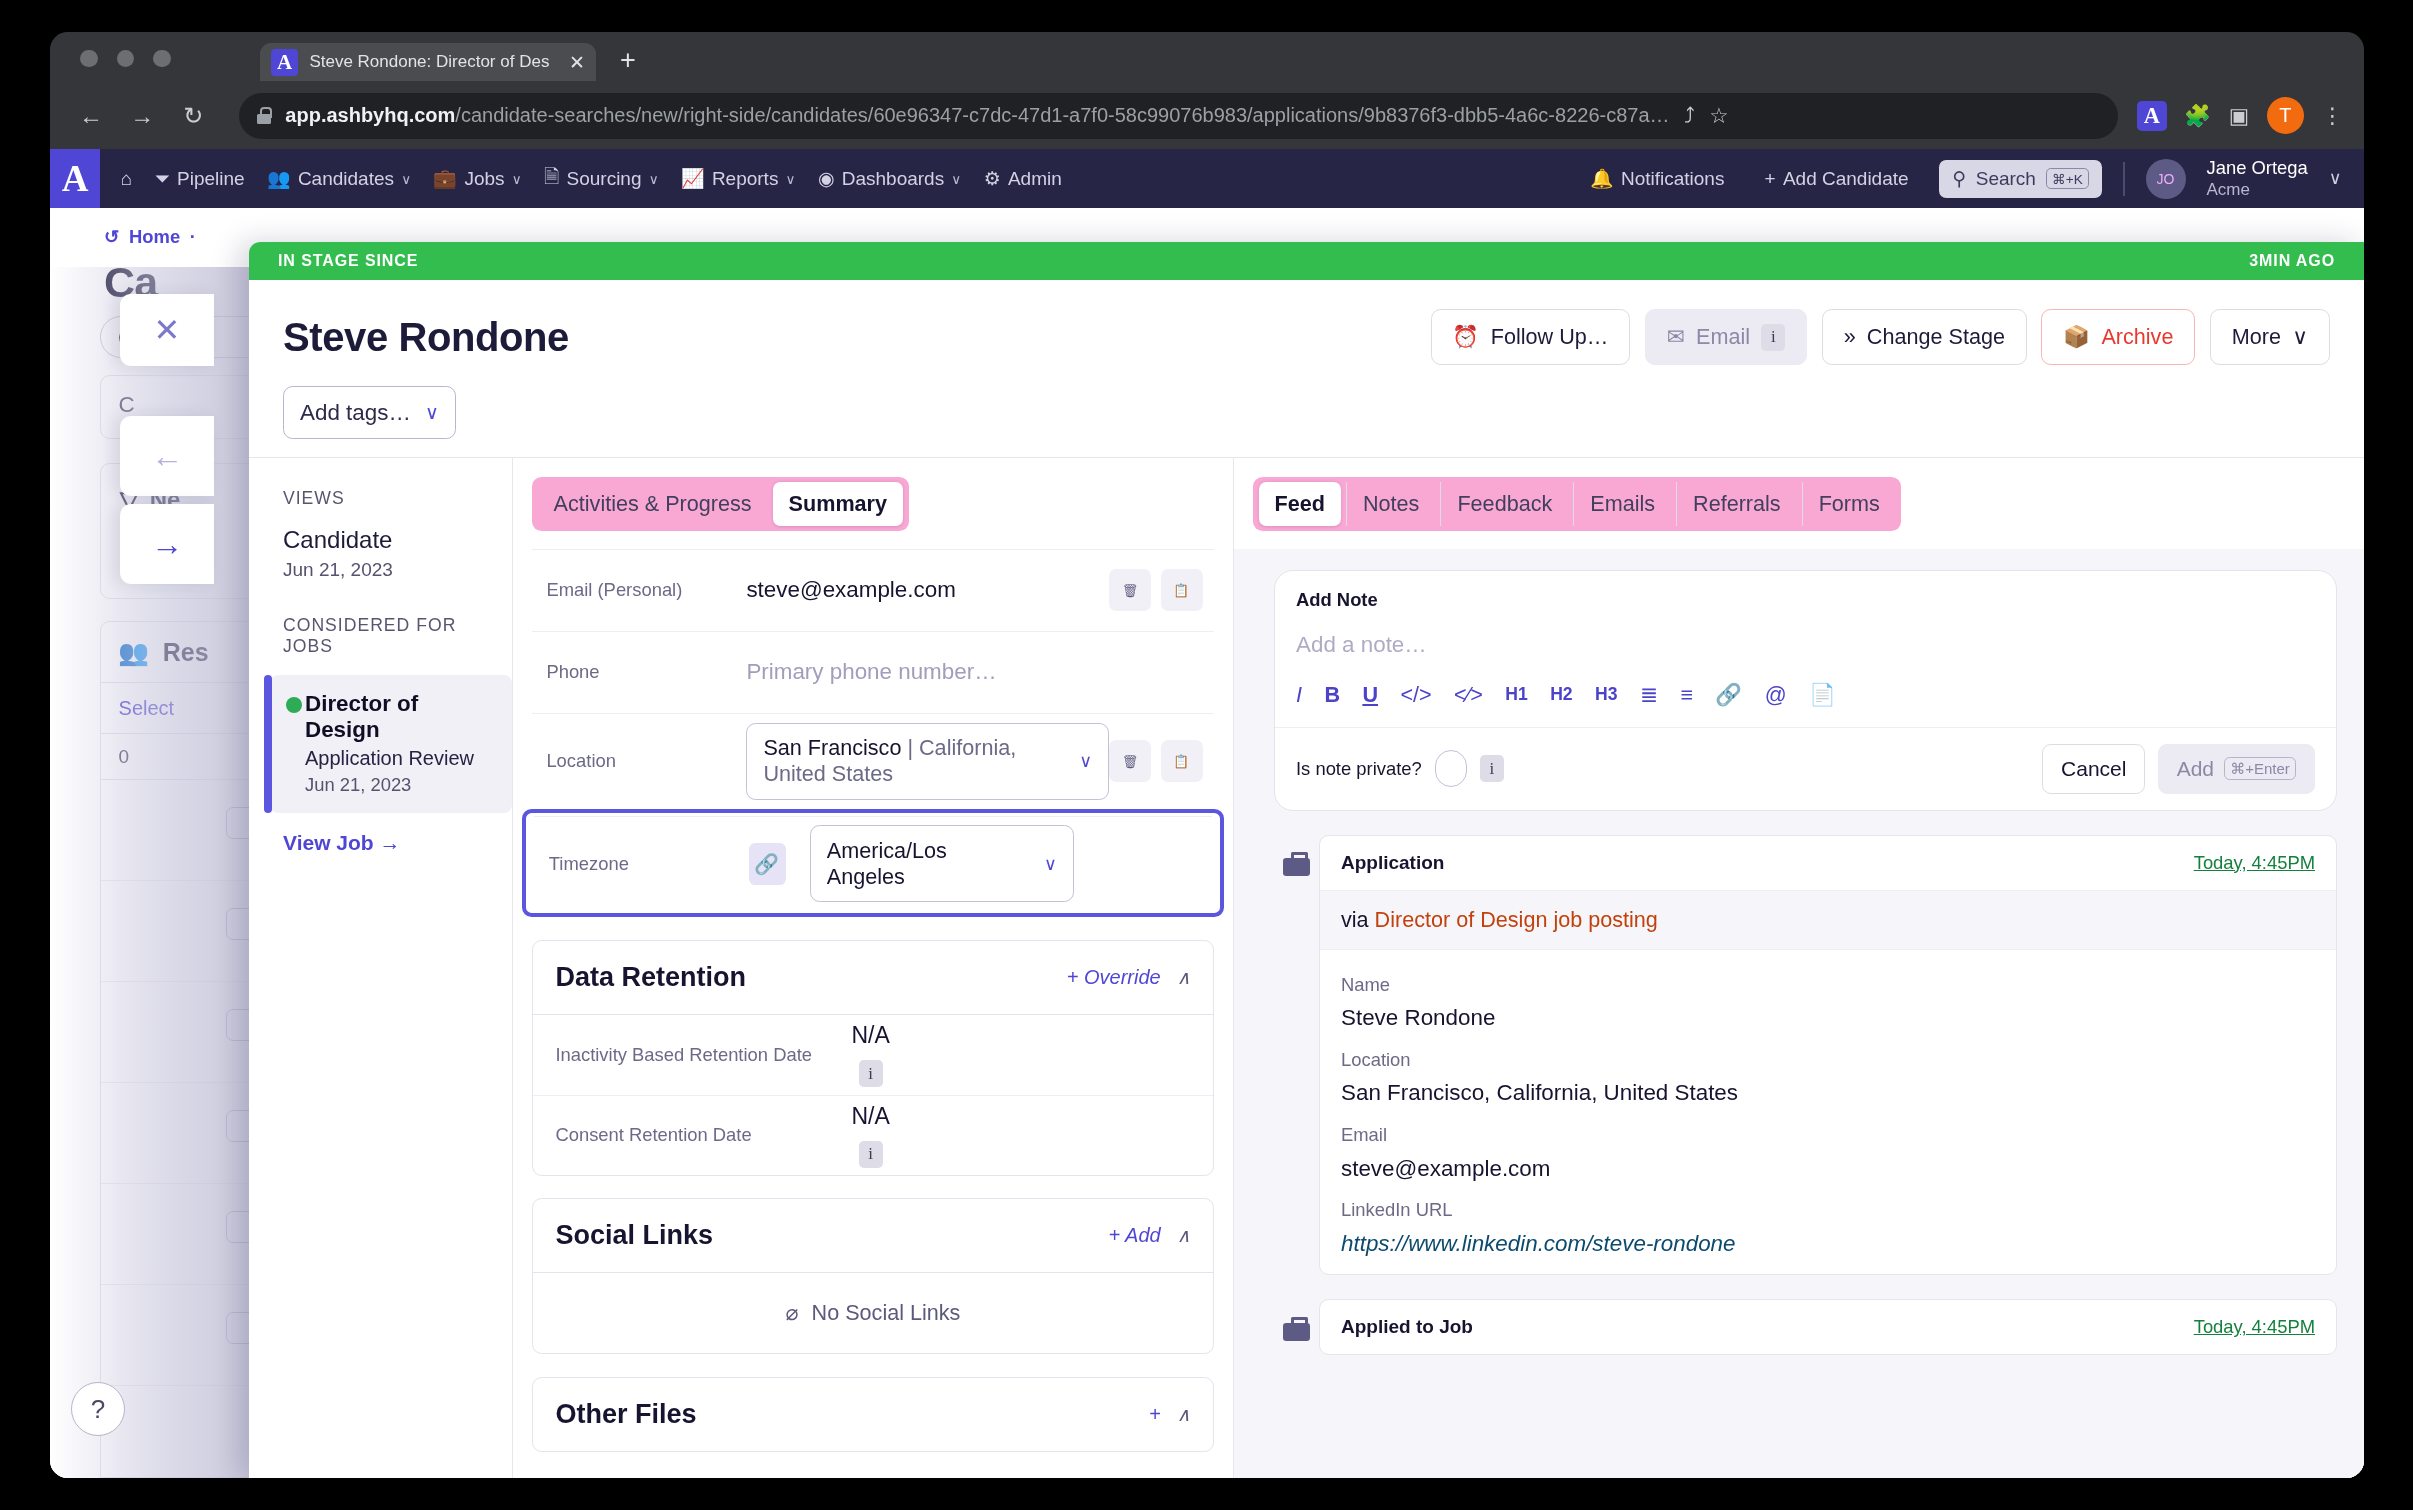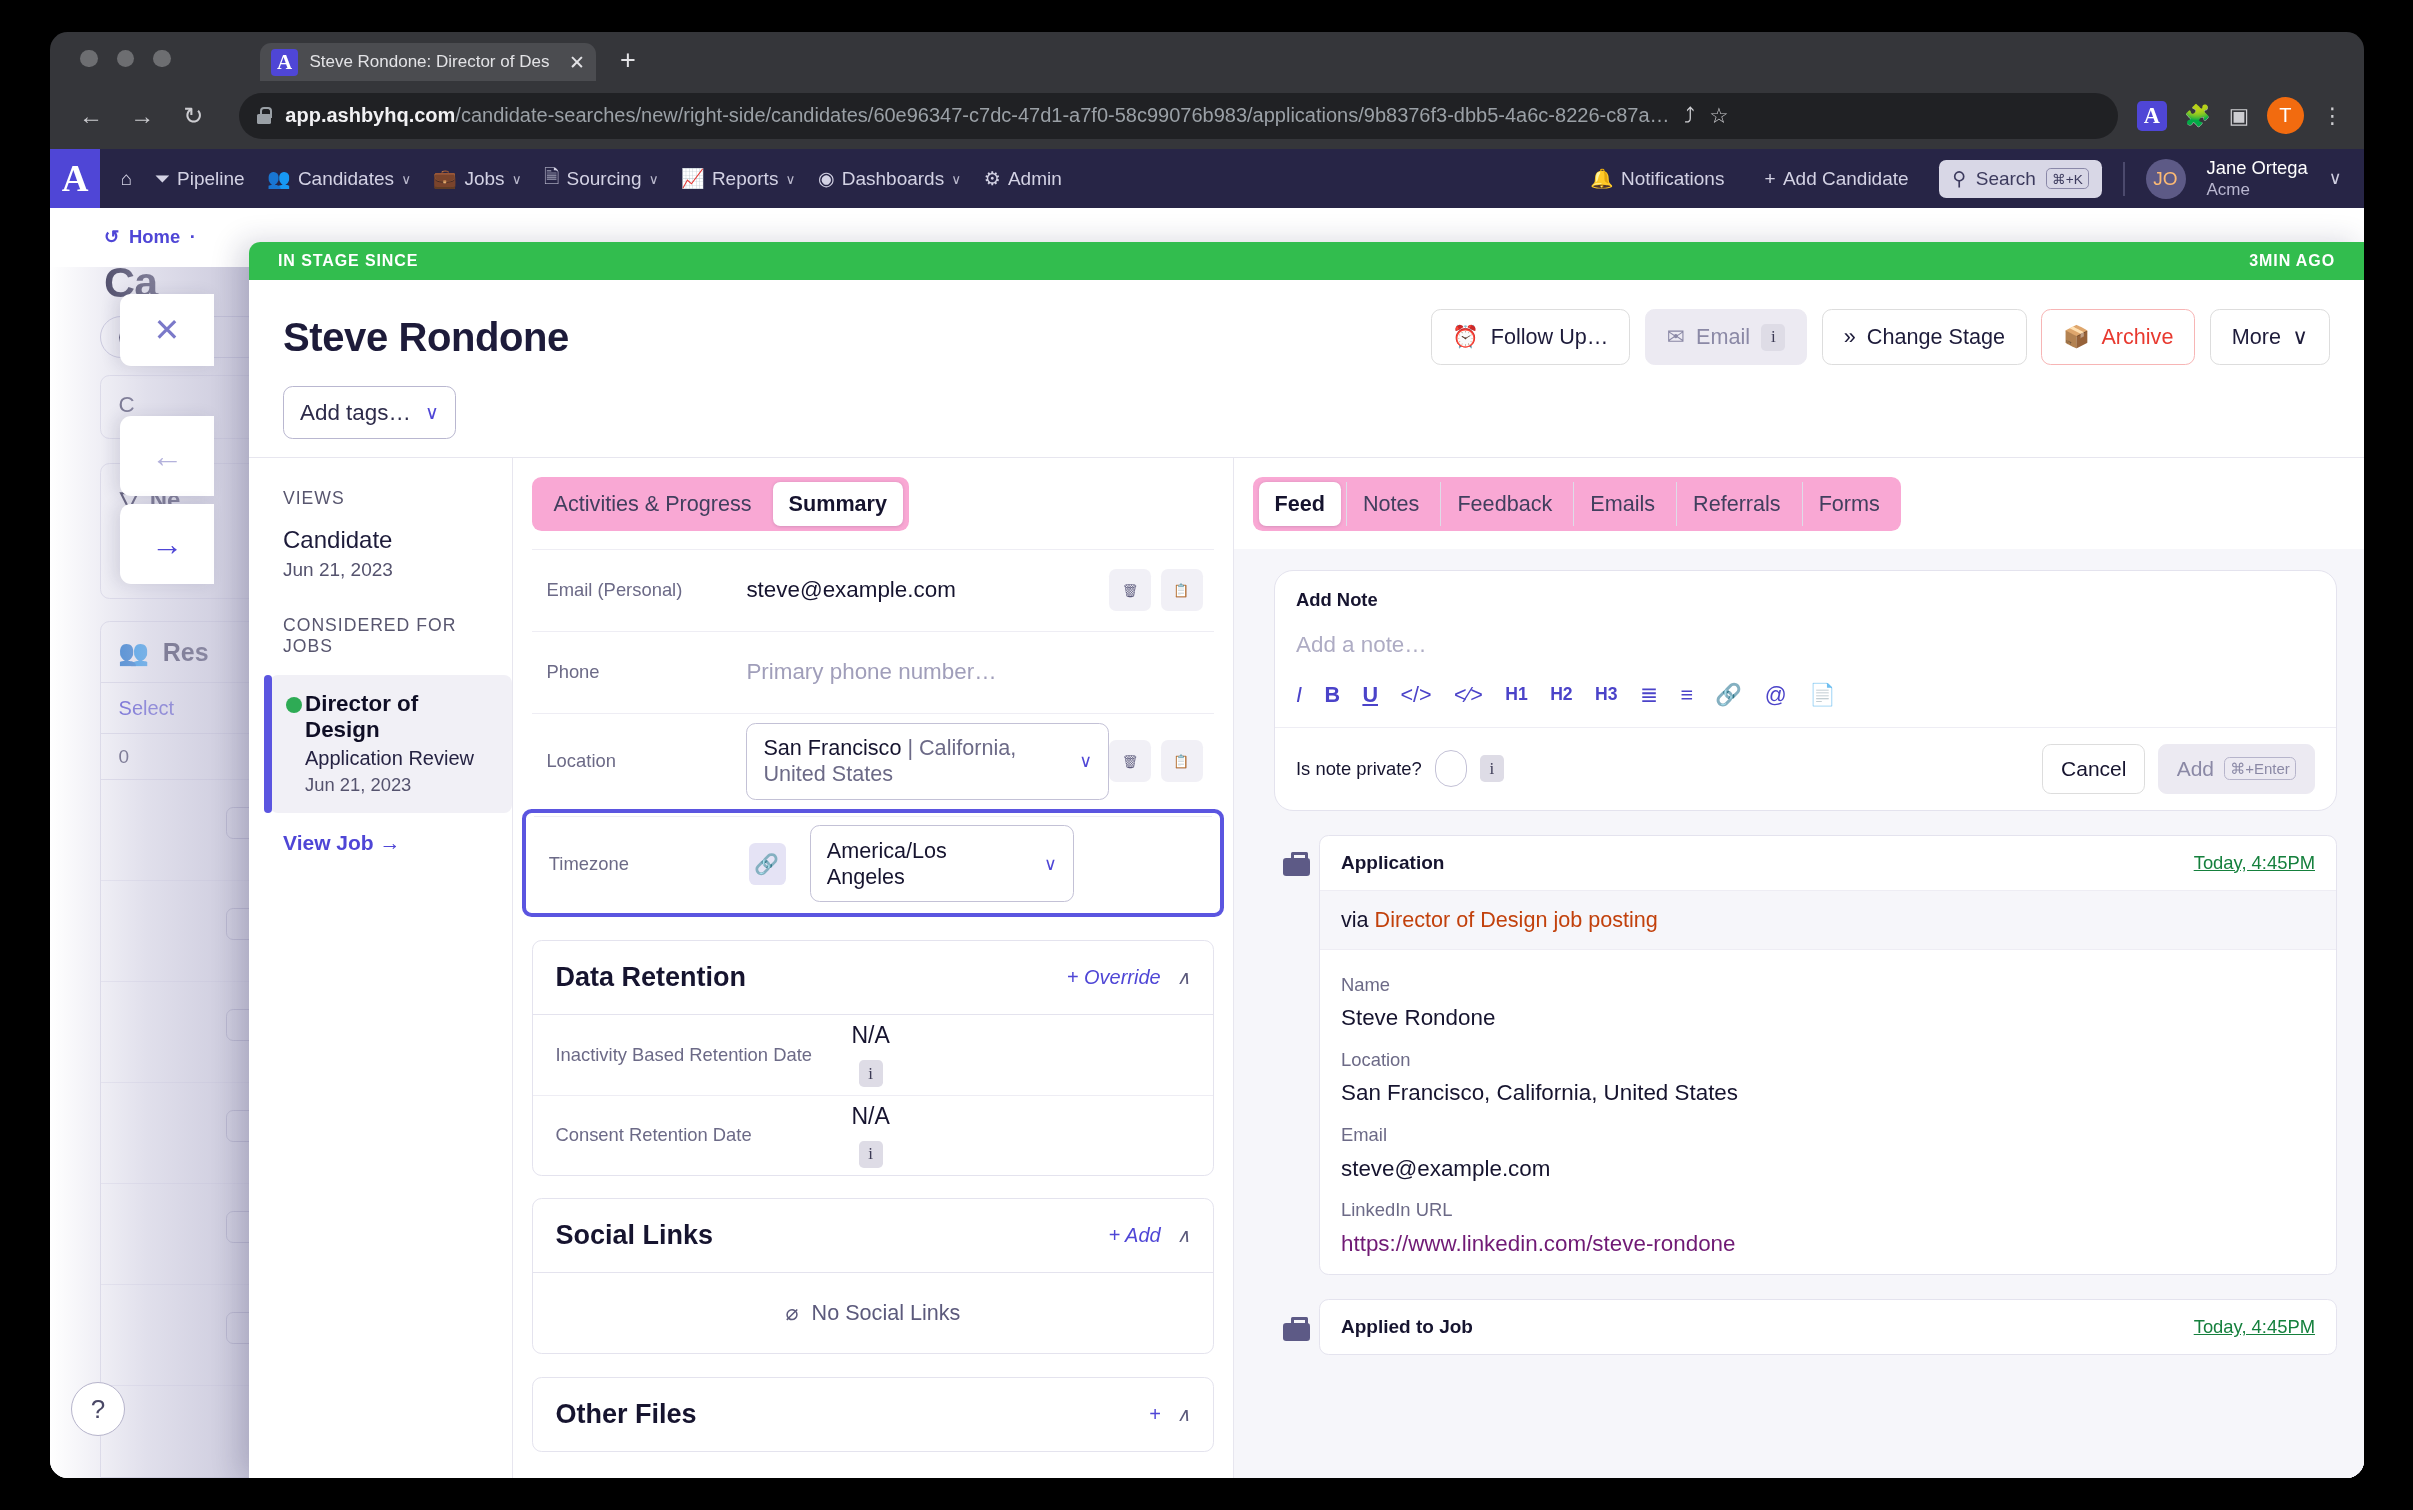--- a/index.html
+++ b/index.html
@@ -63,22 +63,22 @@
   .navitem { display:flex; align-items:center; gap:7.2px; color:#d3d2e4; font-size:19px;
     padding:6.4px 9.6px; border-radius:5.6px; white-space:nowrap; }
   .navitem .cv { font-size:13.6px; opacity:.85; }
   .navright { margin-left:auto; display:flex; align-items:center; gap:21px; padding-right:22.4px;}
   .navright .navitem { font-size:19px; }
   .searchbox { background:#d8d7e6; border-radius:7.2px; height:38px; display:flex;
     align-items:center; gap:9.6px; padding:0 13px; color:#3d3b5e; font-size:19px; }
   .kbd { border:1.2px solid #8a88a8; border-radius:4.8px; font-size:13.6px; padding:1.6px 5.6px;
     color:#3d3b5e; }
   .vdiv { width:1.2px; height:34px; background:#4c4a6d; }
-  .ava-jo { width:40px; height:40px; border-radius:50%; background:#5d5a86; color:#fdba74;
-    display:flex; align-items:center; justify-content:center; font-size:19px; }
+  .ava-jo { width:40px; height:40px; border-radius:50%; background:#5d5a86; color:#f0abfc;
+    display:flex; align-items:center; justify-content:center; font-size:14px; }
   .user-n { color:#fff; font-size:18.4px; line-height:1.25; }
   .user-o { color:#b9b7d0; font-size:17px; line-height:1.25; }
 
   
   #bgpage { position:absolute; left:0; top:59px; right:0; bottom:0;
     background:#fff; overflow:hidden; }
   .bc { position:absolute; left:54px; top:17.6px; display:flex; align-items:center; gap:9.6px;
     color:#4f46d6; font-size:18.4px; font-weight:600; }
   .bg-h1 { position:absolute; left:54px; top:50px; font-size:43px; font-weight:700;
     color:#1d1b3a; letter-spacing:-0.8px; }
@@ -240,21 +240,21 @@
     border-radius:9.6px; overflow:hidden; }
   .fc-h { display:flex; align-items:center; padding:16px 21px; }
   .fc-t { font-size:19px; font-weight:700; color:#16142f; }
   .fc-time { margin-left:auto; font-size:18.4px; color:#15803d;text-decoration:underline; }
   .fc-via { background:#f6f6fa; border-top:1.6px solid #eeedf4; border-bottom:1.6px solid #eeedf4;
     padding:16px 21px; font-size:21.6px; color:#16142f; }
   .fc-via a { color:#c2410c; }
   .fc-body { padding:6.4px 21px 17.6px 21px; }
   .fb-l { font-size:18.4px; color:#6c6a87; margin-top:17.6px; }
   .fb-v { font-size:22.4px; color:#16142f; margin-top:9.6px; }
-  .fb-v a { color:#701a75; }
+  .fb-v a { color:#0c4a6e;font-style:italic; }
 
   .briefcase { width:27px; height:24px; position:relative; }
   .briefcase:before { content:""; position:absolute; left:0; bottom:0; width:27px; height:18.4px;
     background:#5d5a86; border-radius:3.2px; }
   .briefcase:after { content:""; position:absolute; left:8px; top:0; width:11.2px; height:7.2px;
     border:3.2px solid #5d5a86; border-bottom:0; border-radius:2.4px 2.4px 0 0; }
 
   .ico { display:inline-flex; align-items:center; justify-content:center; }
 </style>
 </head>

